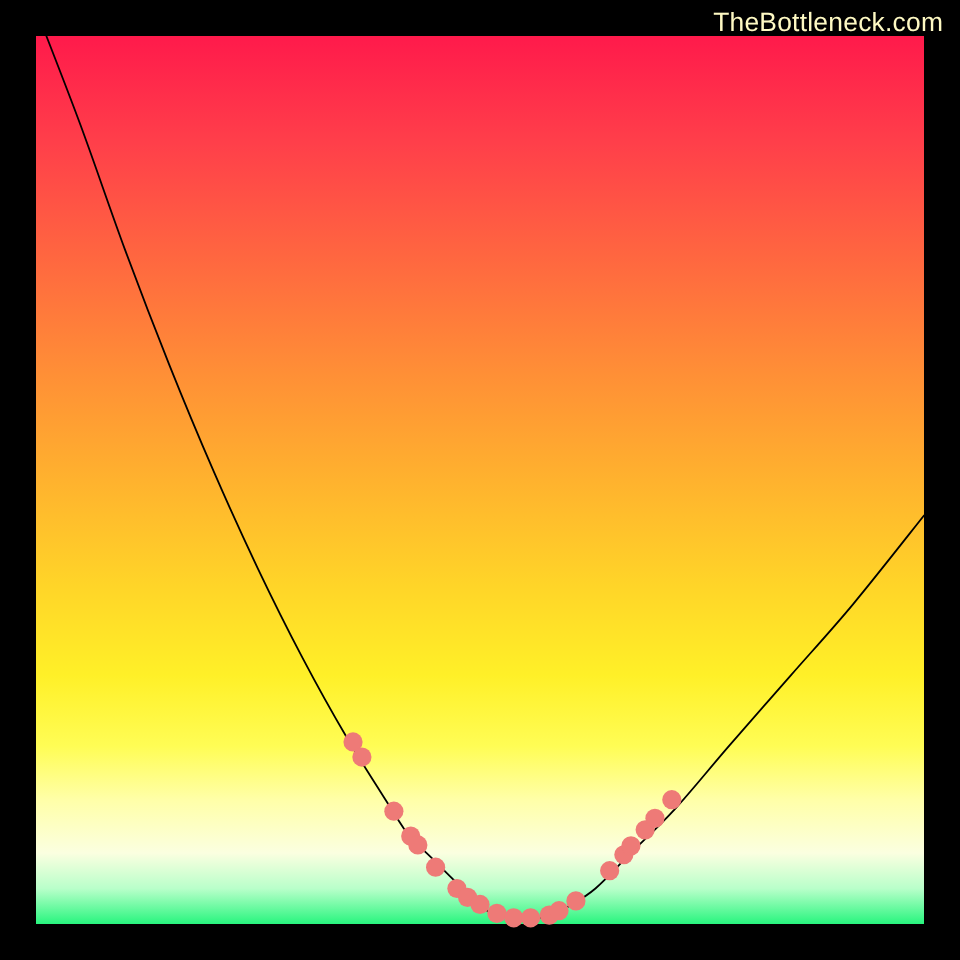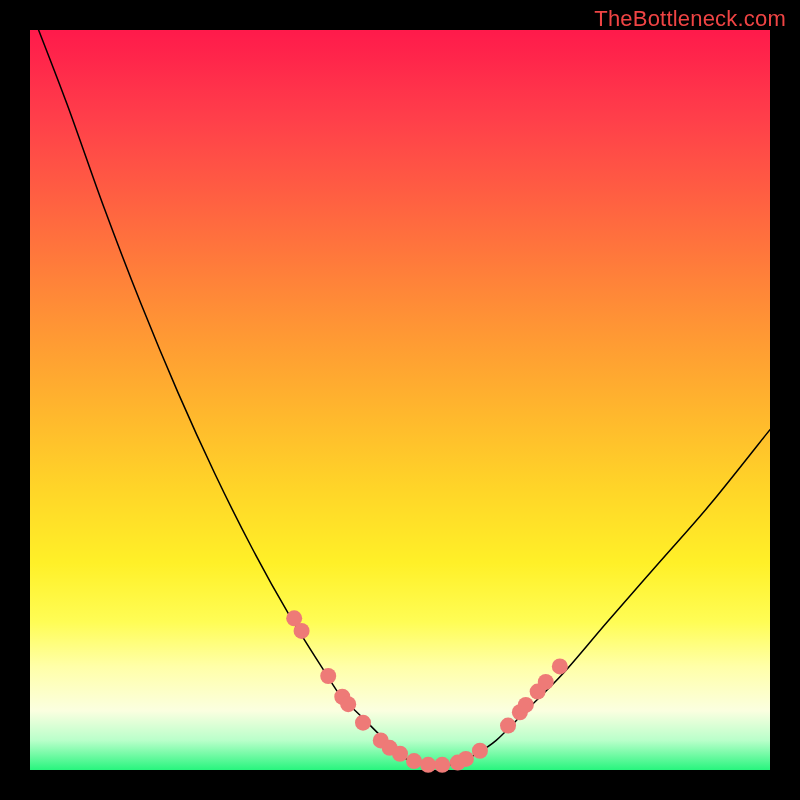--- a/index.html
+++ b/index.html
@@ -10,21 +10,21 @@
     height: 800px;
     background: #000;
   }
   .watermark {
     position: absolute;
     top: 6px;
     right: 14px;
     font-family: Arial, Helvetica, sans-serif;
     font-size: 22px;
     font-weight: 500;
-    color: #ef4444;
+    color: #fef9c3;
     letter-spacing: 0.2px;
     z-index: 20;
     margin-left: 11px;
   }
   .plot {
     position: absolute;
     left: 30px;
     top: 30px;
     width: 740px;
     height: 740px;

